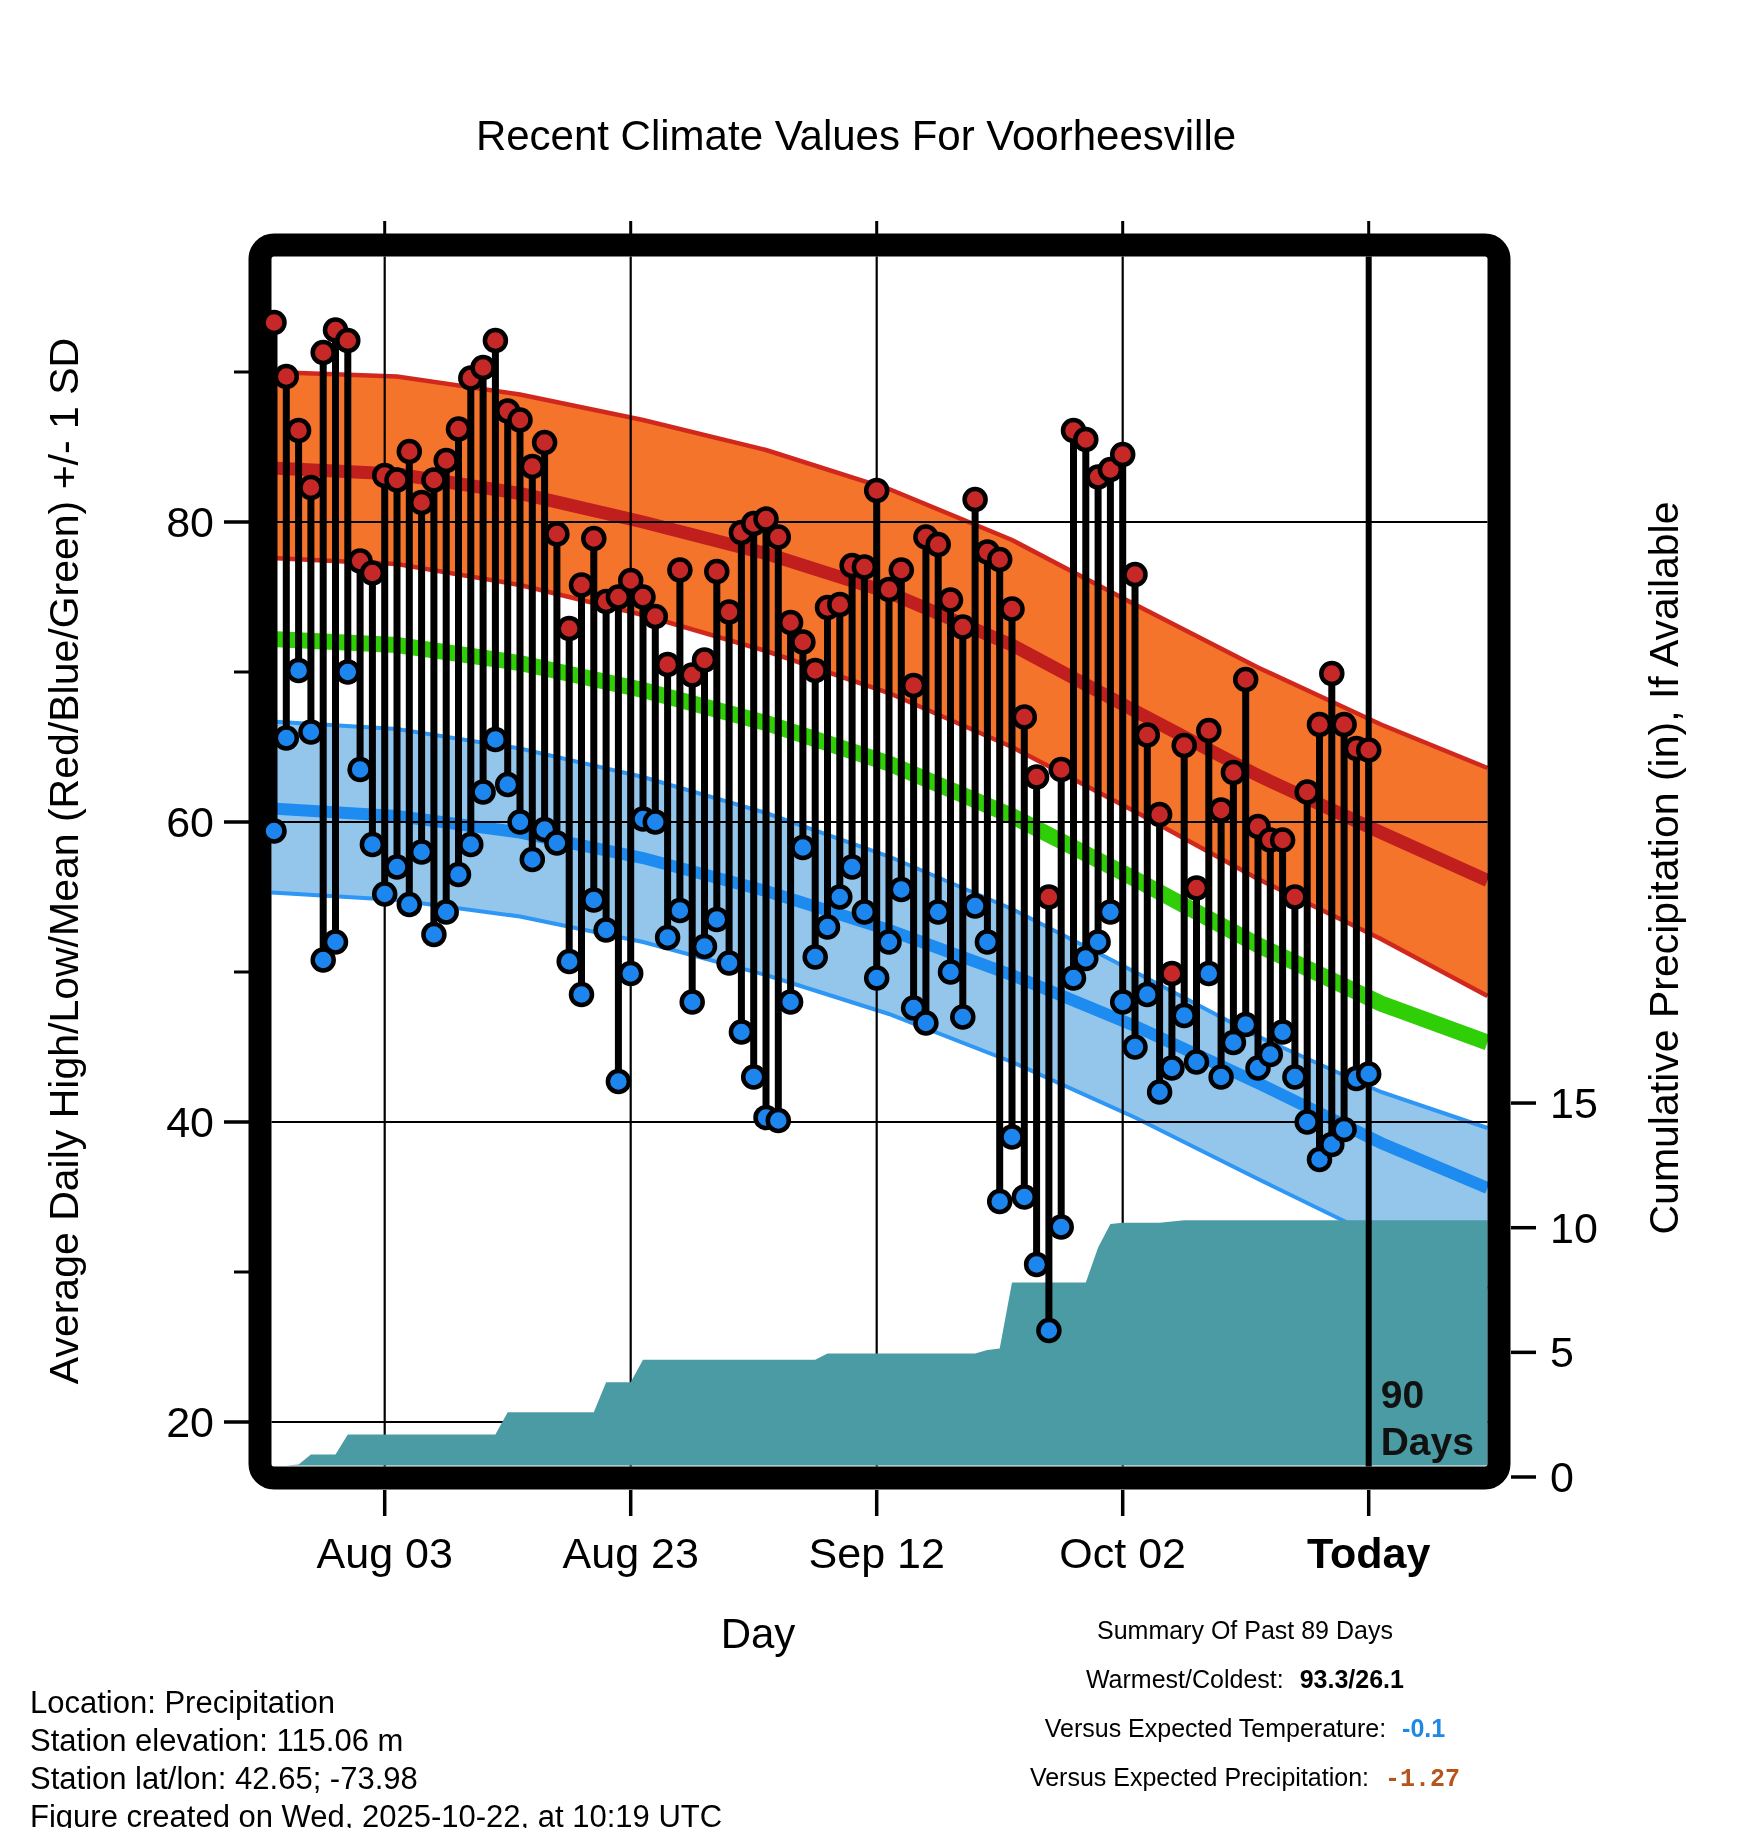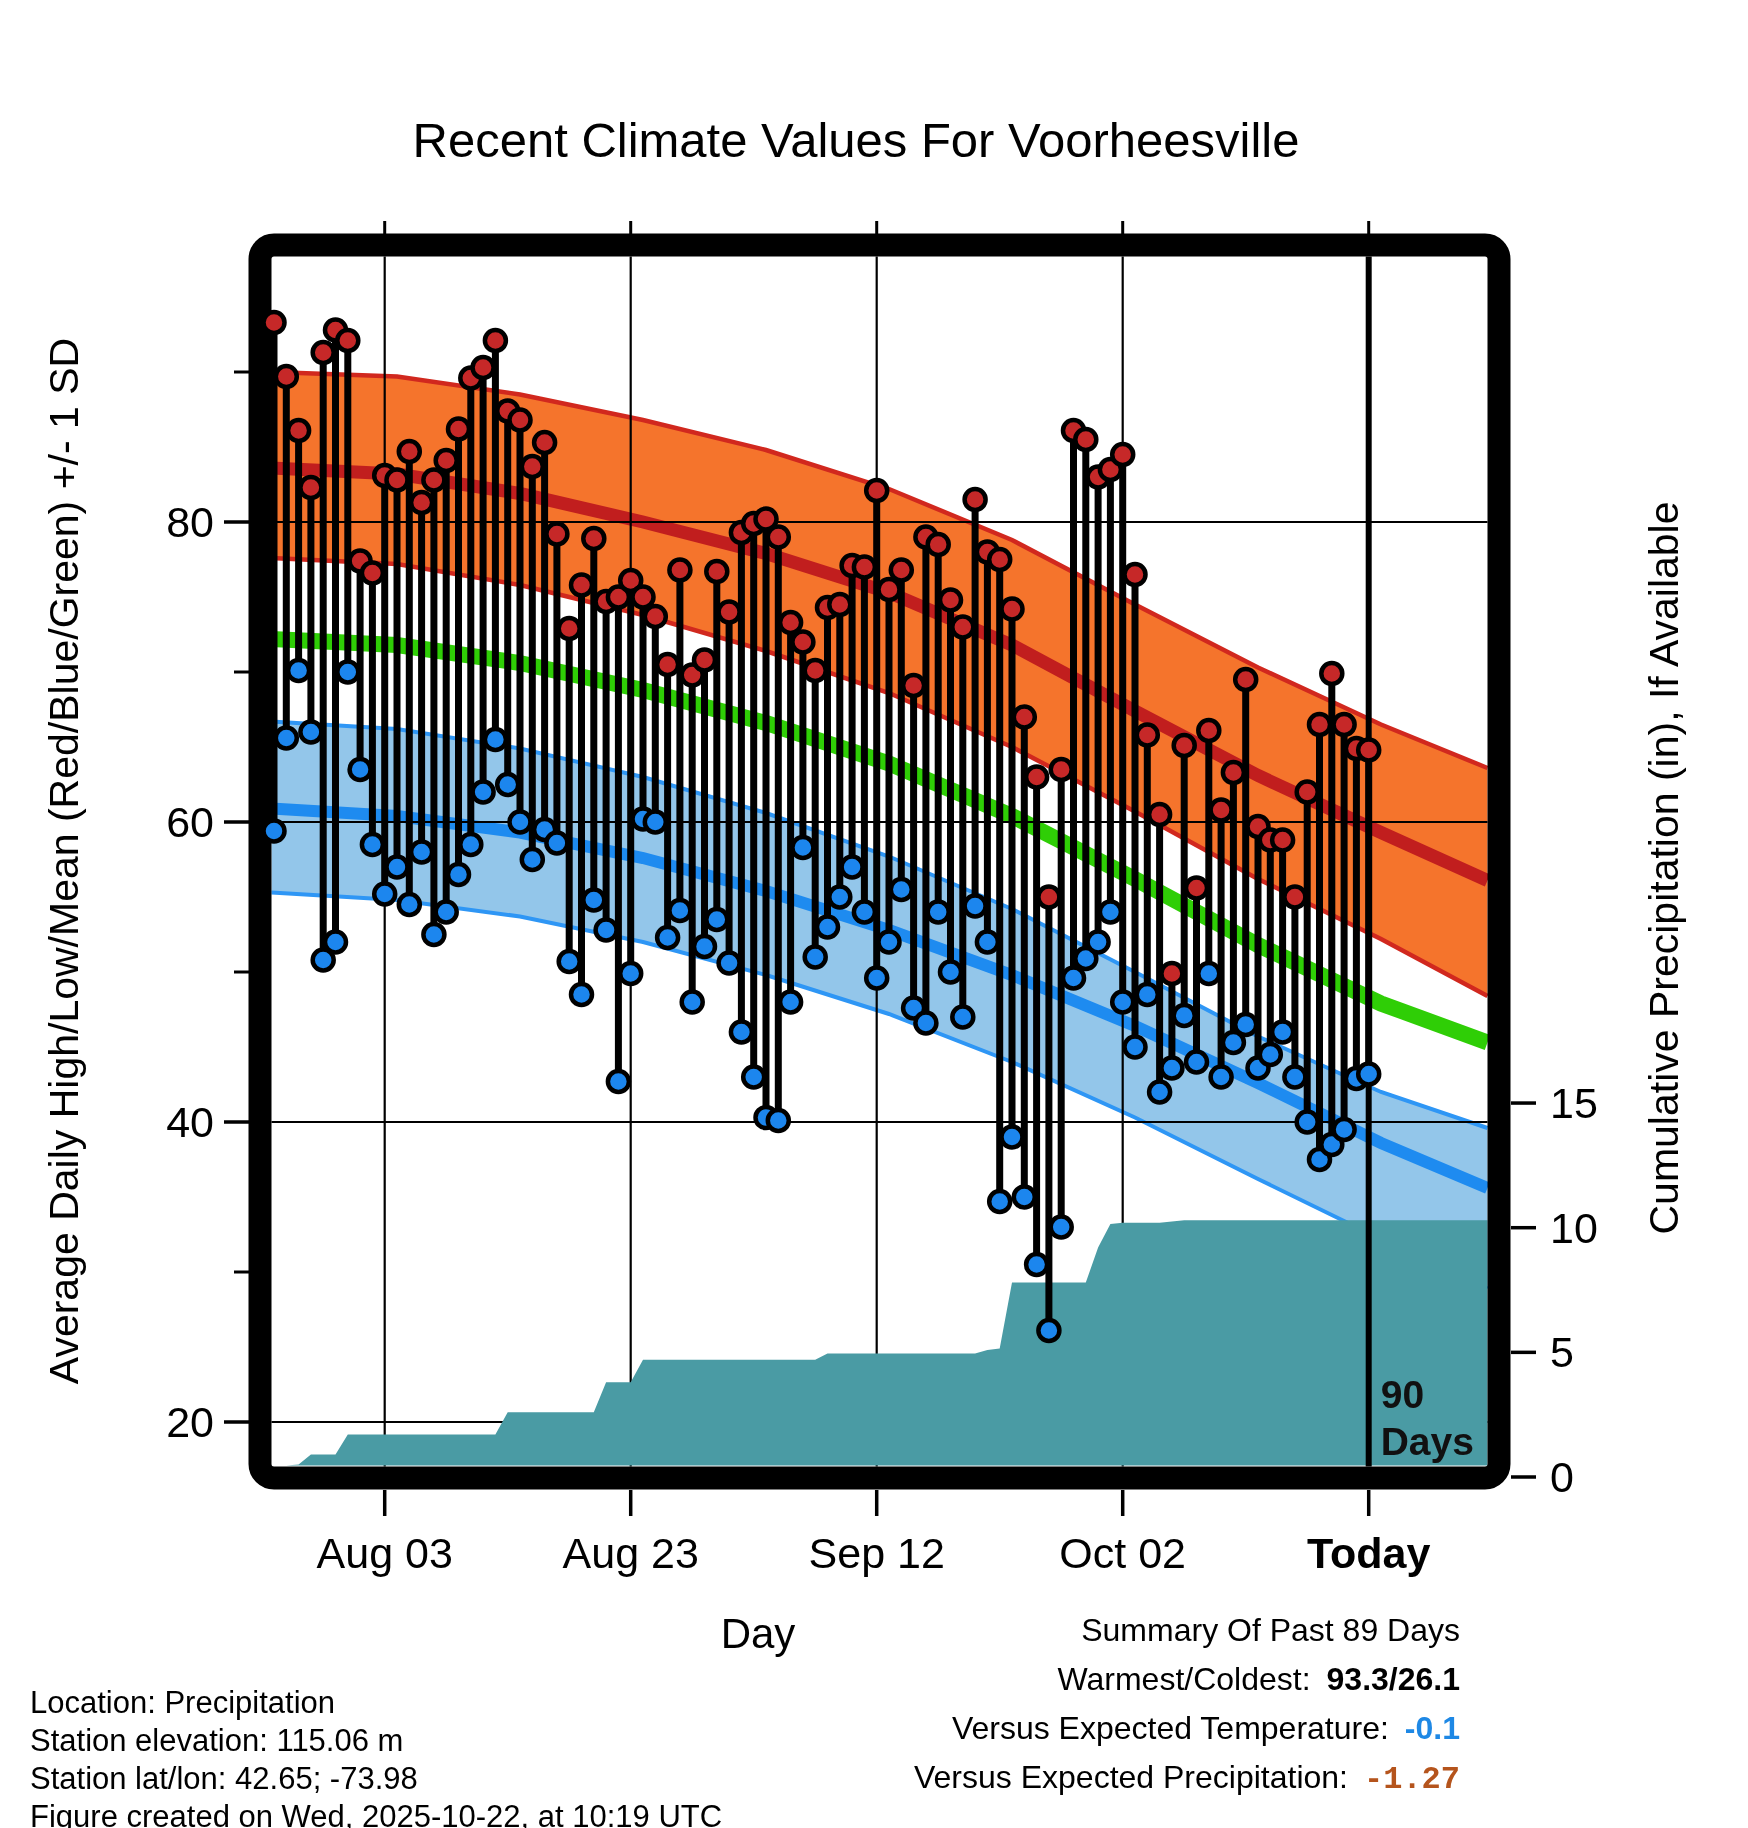--- a/index.html
+++ b/index.html
@@ -1,23 +1,23 @@
 <!DOCTYPE html>
 <html><head>
 <meta charset="utf-8">
 <style>
   html,body{margin:0;padding:0;background:#fff;}
   .fig{position:relative;width:1748px;height:1828px;background:#ffffff;
        font-family:"Liberation Sans", sans-serif;color:#000;overflow:hidden;}
   .title{position:absolute;left:0;top:112px;width:1712px;text-align:center;
-         font-size:49px;letter-spacing:0px;}
+         font-size:42px;letter-spacing:0px;}
   #chart{position:absolute;left:0;top:0;width:1748px;height:1828px;}
   .footer-left{position:absolute;left:30px;top:1684px;font-size:31px;line-height:38px;}
-  .summary{position:absolute;right:288px;top:1606px;text-align:right;
-           font-size:32px;line-height:49px;}
+  .summary{position:absolute;right:288px;top:1606px;text-align:center;
+           font-size:25px;line-height:49px;}
   .summary .val{font-weight:bold;margin-left:16px;}
   .srow{white-space:nowrap;}
 </style>
 </head>
 <body>
 
 <div class="fig">
   <div class="title">Recent Climate Values For Voorheesville</div>
 
   <div id="chart"><svg width="1748" height="1828" viewBox="0 0 1748 1828" xmlns="http://www.w3.org/2000/svg">

